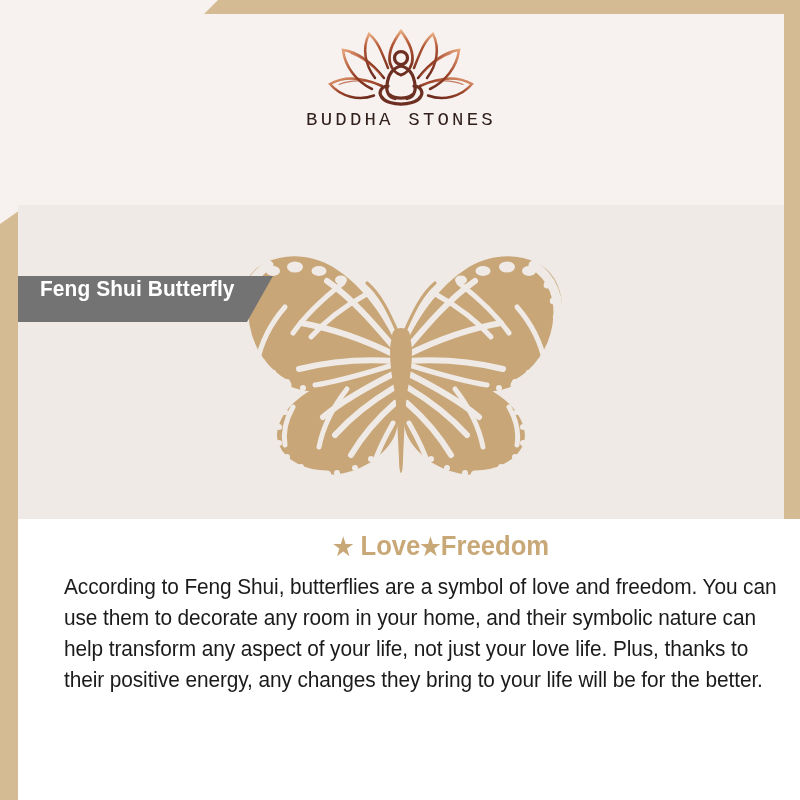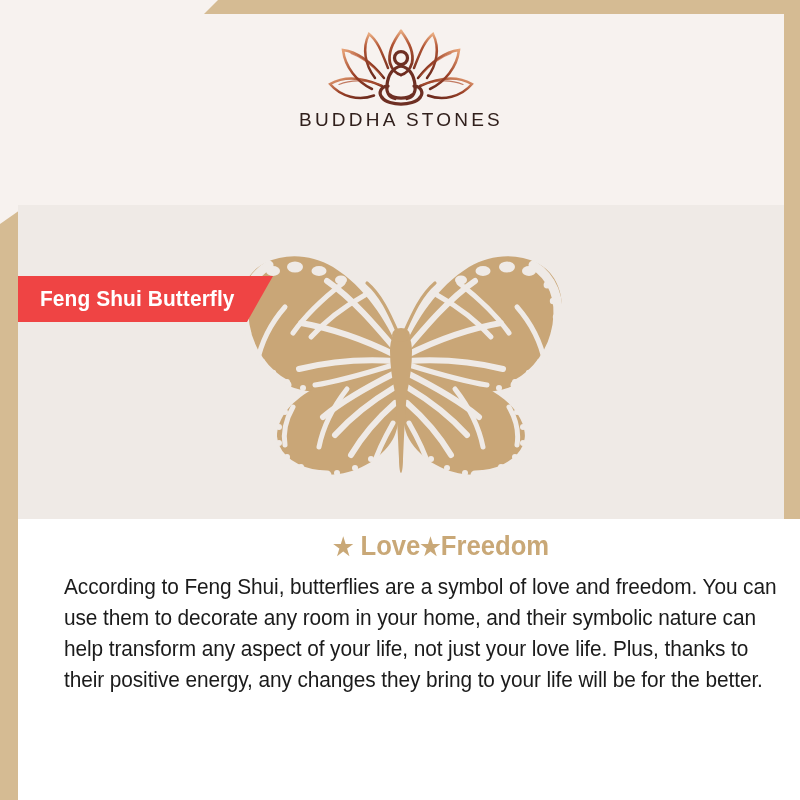--- a/index.html
+++ b/index.html
@@ -77,21 +77,21 @@
     align-items: center;
     justify-content: flex-start;
   }
   .logo-mark {
     margin-top: 12px;
     width: 150px;
     height: 82px;
   }
   .logo-word {
     margin-top: 1px;
-    font-family: Liberation Sans, sans-serif;
+    font-family: Liberation Mono, monospace;
     font-size: 19px;
     letter-spacing: 3.2px;
     color: #31201c;
     font-weight: 400;
   }
 
   
   .title-band {
     position: absolute;
     top: 129px;
@@ -131,24 +131,24 @@
   }
   .butterfly-wrap svg { display: block; width: 100%; height: 100%; }
 
   
   .fs-label {
     position: absolute;
     top: 262px;
     left: 0;
     width: 255px;
     height: 46px;
-    background: #ef4444;
+    background: #737373;
     clip-path: polygon(0 0, 100% 0, calc(100% - 26px) 100%, 0 100%);
     display: flex;
-    align-items: center;
+    align-items: flex-start;
   }
   .fs-label .fs-text {
     margin-left: 22px;
     font-family: "Liberation Sans Narrow", "Liberation Sans", sans-serif;
     font-size: 22px;
     font-weight: bold;
     color: #ffffff;
     letter-spacing: 0.1px;
     transform: scaleX(0.95);
     transform-origin: left center;

